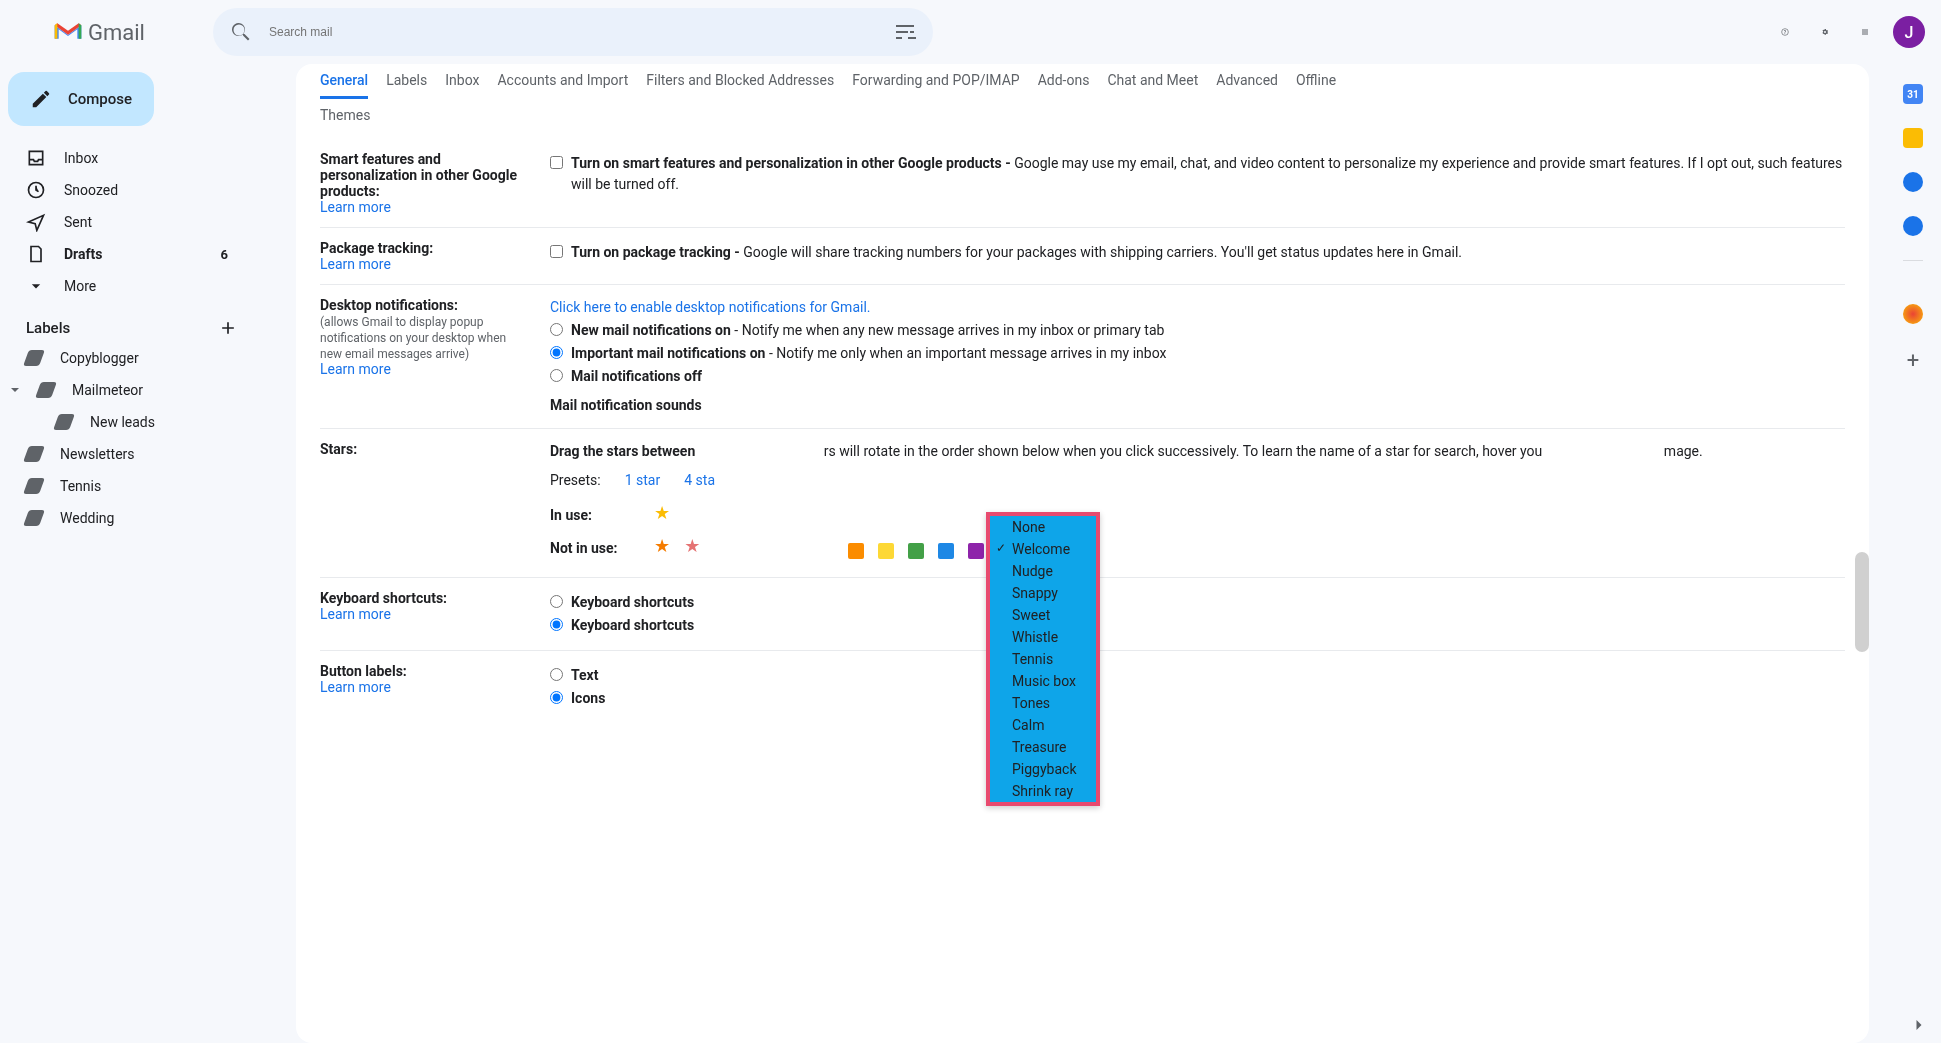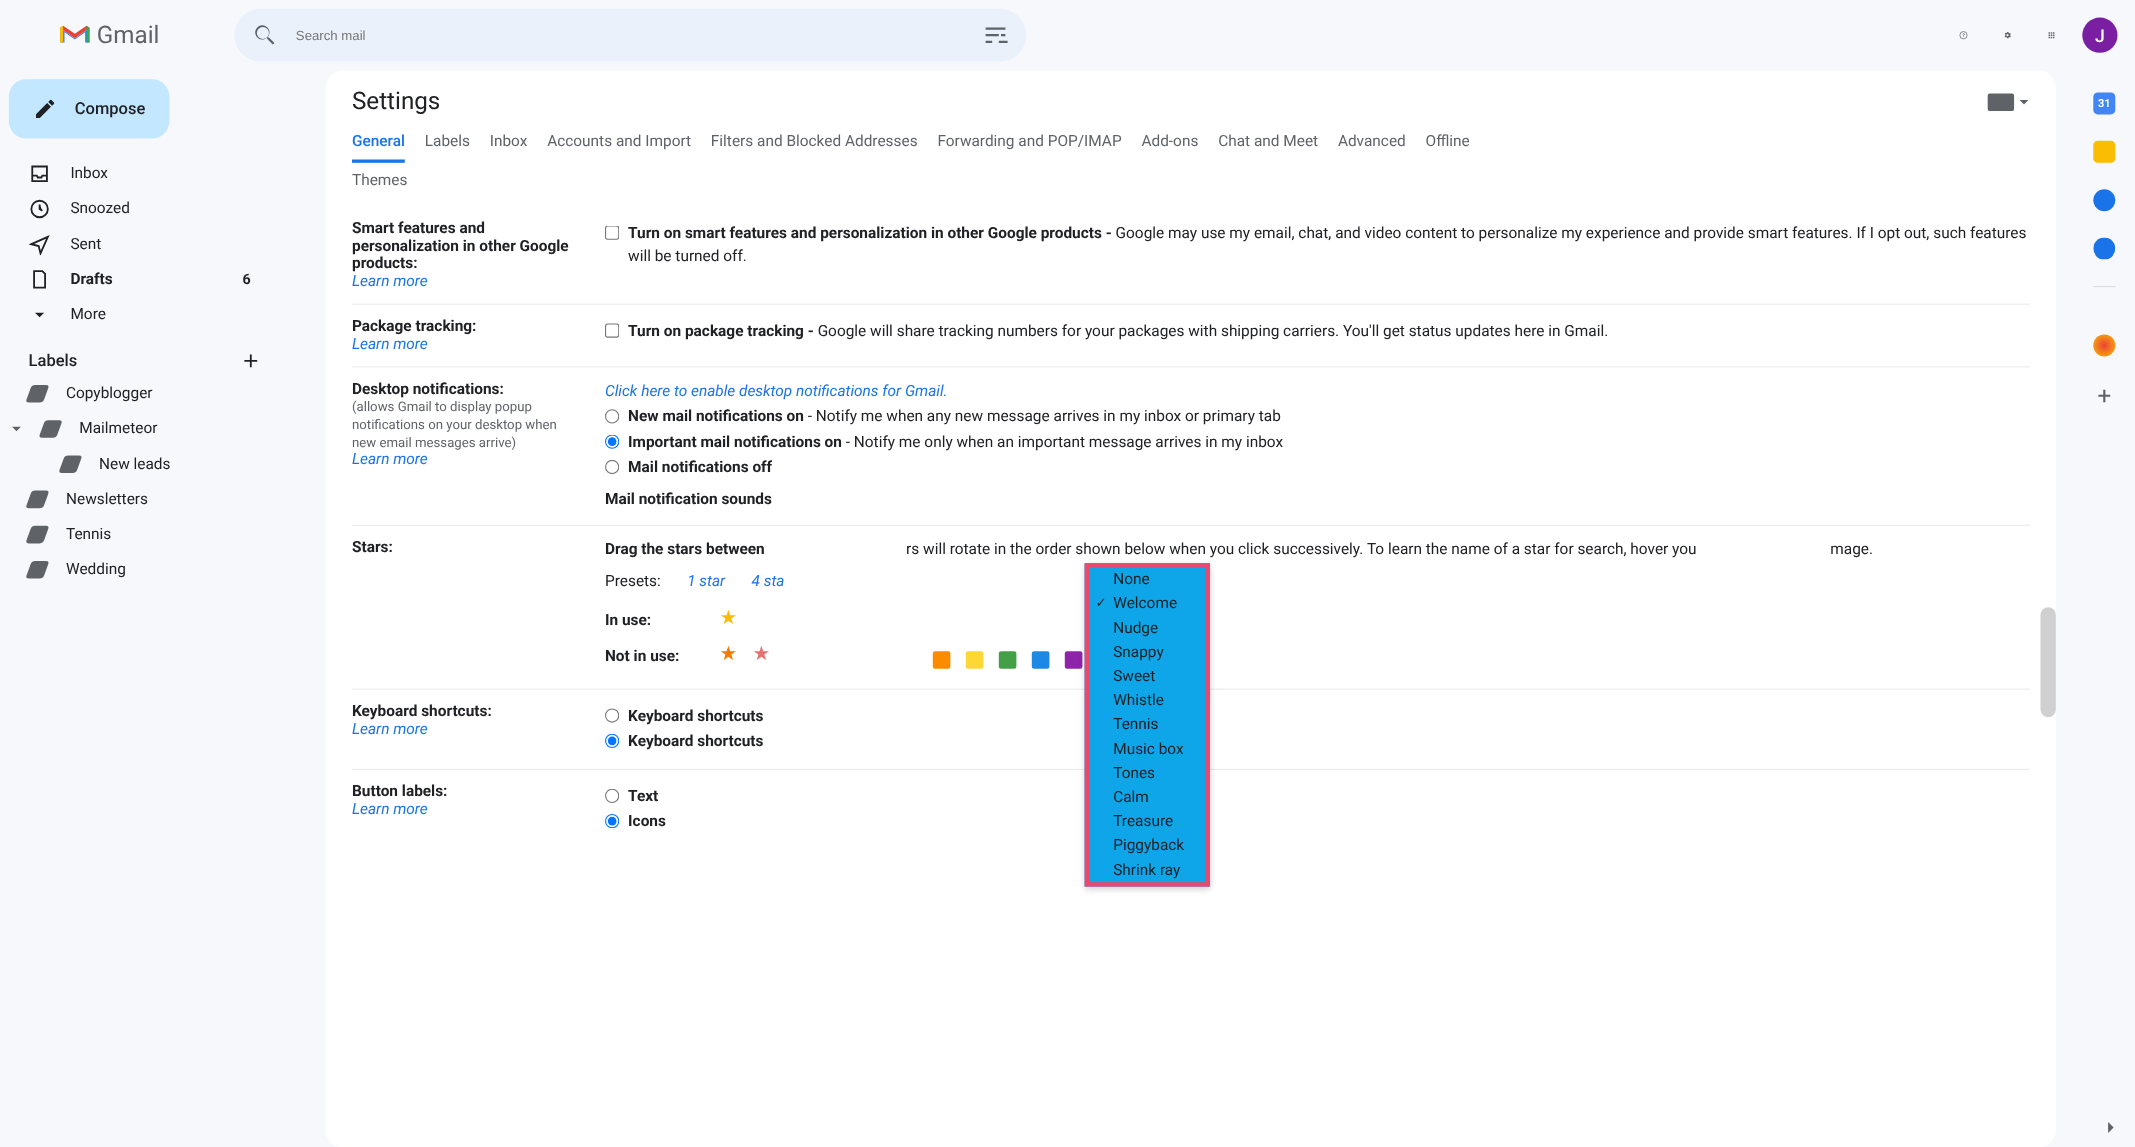--- a/index.html
+++ b/index.html
@@ -69,21 +69,21 @@
   .tabs { display:flex; flex-wrap:wrap; gap:18px; padding:0 24px; border-bottom:0;text-align:right; }
   .tab { padding:8px 0; color:#5f6368; cursor:pointer; font-size:14px; white-space:nowrap;}
   .tab.active { color:#1a73e8; border-bottom:3px solid #1a73e8; font-weight:500;}
   .tabs-row2 { padding:0 24px 8px; }
   .settings-body { overflow-y:auto; padding:0 24px; position:relative;}
   .row { display:flex; border-top:1px solid #e8eaed; padding:12px 0; gap:20px;}
   .row:first-child { border-top:none;}
   .row-label { flex:0 0 210px; font-size:14px;}
   .row-label .title { font-weight:700;}
   .row-label .sub { font-size:12px; color:#5f6368; font-weight:400;}
-  .link { color:#1a73e8; cursor:pointer; font-weight:400;font-style:italic;}
+  .link { color:#1a73e8; cursor:pointer; font-weight:400;}
   .row-content { flex:1; font-size:14px; line-height:1.5;}
   .row-content .bold { font-weight:700;}
   .radio-row, .check-row { display:flex; align-items:flex-start; gap:8px; margin:2px 0;}
   .radio-row input, .check-row input { margin-top:3px;}
   .preset-line { display:flex; gap:24px; align-items:center; margin:8px 0;}
   .sq { width:16px; height:16px; display:inline-block; border-radius:2px;}
   .stars-row { display:flex; gap:14px; align-items:flex-end; margin:6px 0;}
   
   .sound-popup {
     position:absolute; left:690px; top:448px;
@@ -237,29 +237,20 @@
       <span>Tennis</span>
     </div>
     <div class="label-item">
       <span class="label-dot"></span>
       <span>Wedding</span>
     </div>
   </div>
 
   <div class="main-wrap">
     <div class="main">
-      <div class="settings-header">
-        <div class="settings-title">Settings</div>
-        <div class="input-tools">
-          <span class="kbd-icon"></span>
-          <svg viewBox="0 0 10 10" width="10" height="10">
-              <path fill="#5f6368" d="M1 3l4 4 4-4z"></path>
-            </svg>
-        </div>
-      </div>
       <div class="tabs">
         <div class="tab active">General</div>
         <div class="tab">Labels</div>
         <div class="tab">Inbox</div>
         <div class="tab">Accounts and Import</div>
         <div class="tab">Filters and Blocked Addresses</div>
         <div class="tab">Forwarding and POP/IMAP</div>
         <div class="tab">Add-ons</div>
         <div class="tab">Chat and Meet</div>
         <div class="tab">Advanced</div>

